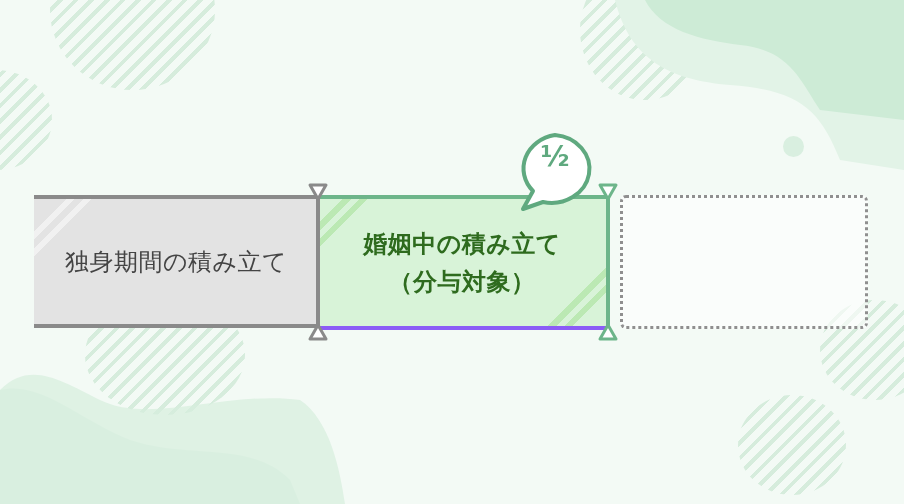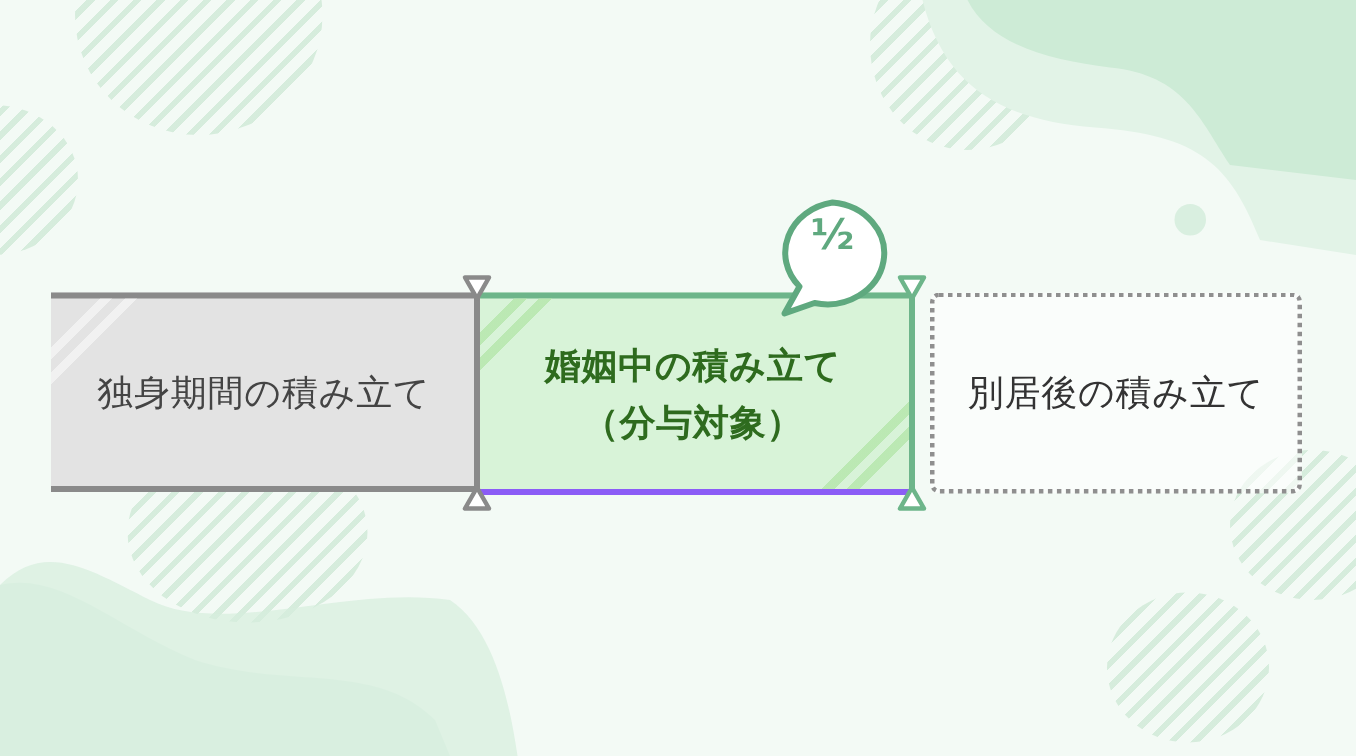--- a/index.html
+++ b/index.html
@@ -80,21 +80,20 @@
 <div class="box" id="box-single">
   <span class="line1">独身期間の積み立て</span>
 </div>
 
 <div class="box" id="box-marriage">
   <span class="line1">婚姻中の積み立て</span>
   <span class="line2">（分与対象）</span>
 </div>
 
 <div class="box" id="box-after">
-  <span class="line1">別居後の積み立て</span>
 </div>
 
 <div class="divider" style="left:316px;top:190px;height:145px;background:#8a8a8a;"></div>
 <svg class="tri" style="left:307px;top:182px;" viewBox="0 0 22 20">
     <path d="M3 3 L19 3 L11 17 Z" fill="#fff" stroke="#8a8a8a" stroke-width="3" stroke-linejoin="round"></path>
   </svg>
 <svg class="tri" style="left:307px;top:322px;" viewBox="0 0 22 20">
     <path d="M3 17 L19 17 L11 3 Z" fill="#fff" stroke="#8a8a8a" stroke-width="3" stroke-linejoin="round"></path>
   </svg>
 

